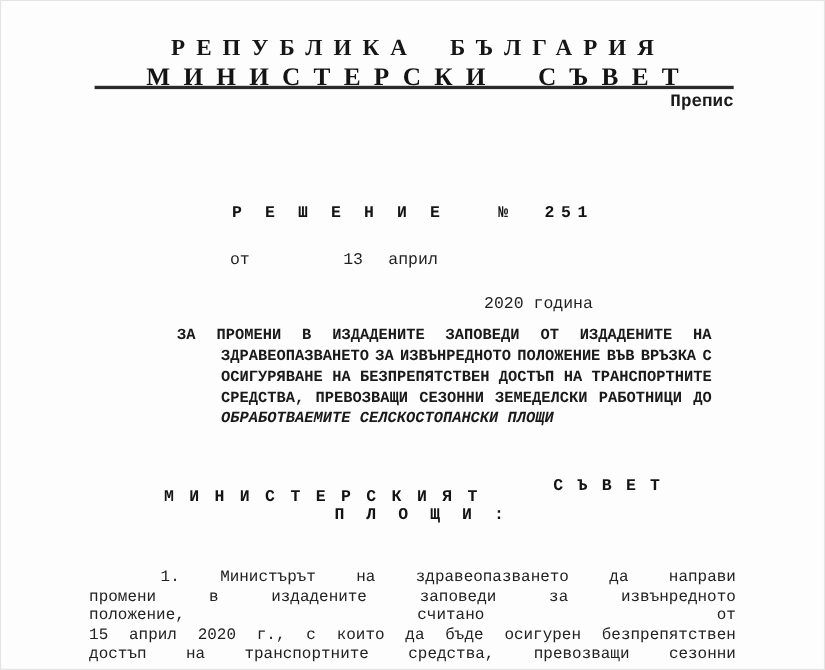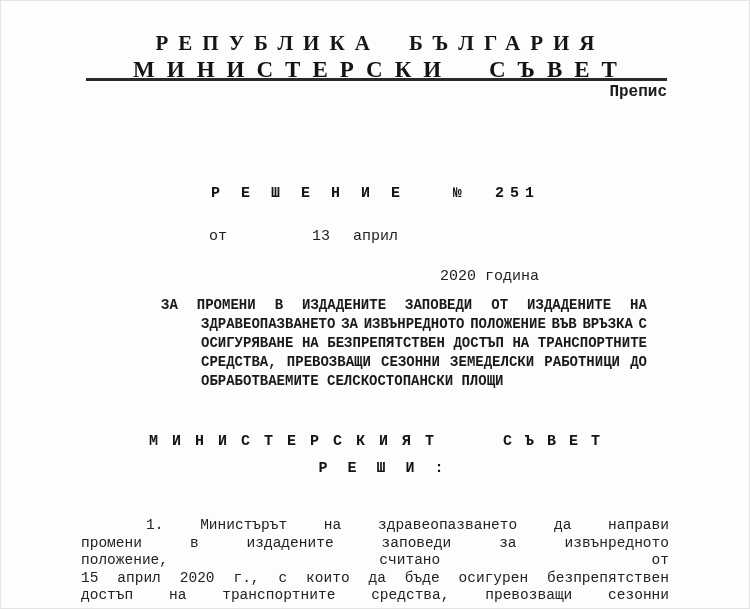--- a/index.html
+++ b/index.html
@@ -55,29 +55,29 @@
   .d-month { left: 352px; font-size: 15px; }
   .d-year  { left: 439px; font-size: 15px; margin-top: 40px; }
 
   
   .subject {
     position: absolute; left: 160px; top: 295px; width: 486px;
     font-weight: bold; font-size: 14px; line-height: 19px; color: #1a1a1a;
   }
   .s-line { display: flex; justify-content: space-between; height: 19px; white-space: nowrap; }
   .ind { margin-left: 40px; }
-  .s-last { height: 19px; white-space: nowrap; }
+  .s-last { height: 19px; white-space: nowrap; font-style: italic; }
 
   
   .res-row {
     position: absolute; left: 148px; top: 432px; width: 464px;
     display: flex; justify-content: space-between;
     font-weight: bold; font-size: 15px; color: #141414;
   }
-  .res-w1 { letter-spacing: 14px; }
+  .res-w1 { letter-spacing: 14px; margin-top: 10px; }
   .res-w2 { letter-spacing: 13px; }
   .decided {
     position: absolute; left: 148px; top: 459px; width: 464px;
     text-align: center;
     font-weight: bold; font-size: 15px; letter-spacing: 20px; text-indent: 20px;
     color: #141414;
   }
 
   
   .body-par {
@@ -146,21 +146,21 @@
         <span>РАБОТНИЦИ</span>
         <span>ДО</span>
       </div>
     <div class="s-last ind">ОБРАБОТВАЕМИТЕ СЕЛСКОСТОПАНСКИ ПЛОЩИ</div>
   </div>
 
   <div class="res-row">
     <span class="res-w1">МИНИСТЕРСКИЯТ</span>
     <span class="res-w2">СЪВЕТ</span>
   </div>
-  <div class="decided">РЕШИ:</div>
+  <div class="decided">ПЛОЩИ:</div>
 
   <div class="body-par">
     <div class="b-line b-first">
         <span>1.</span>
         <span>Министърът</span>
         <span>на</span>
         <span>здравеопазването</span>
         <span>да</span>
         <span>направи</span>
       </div>

